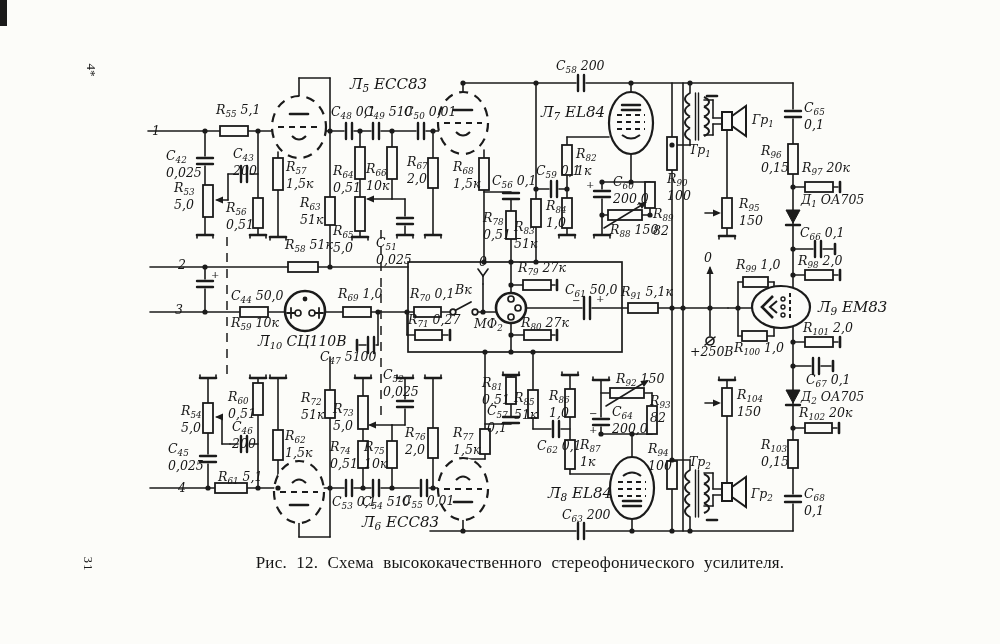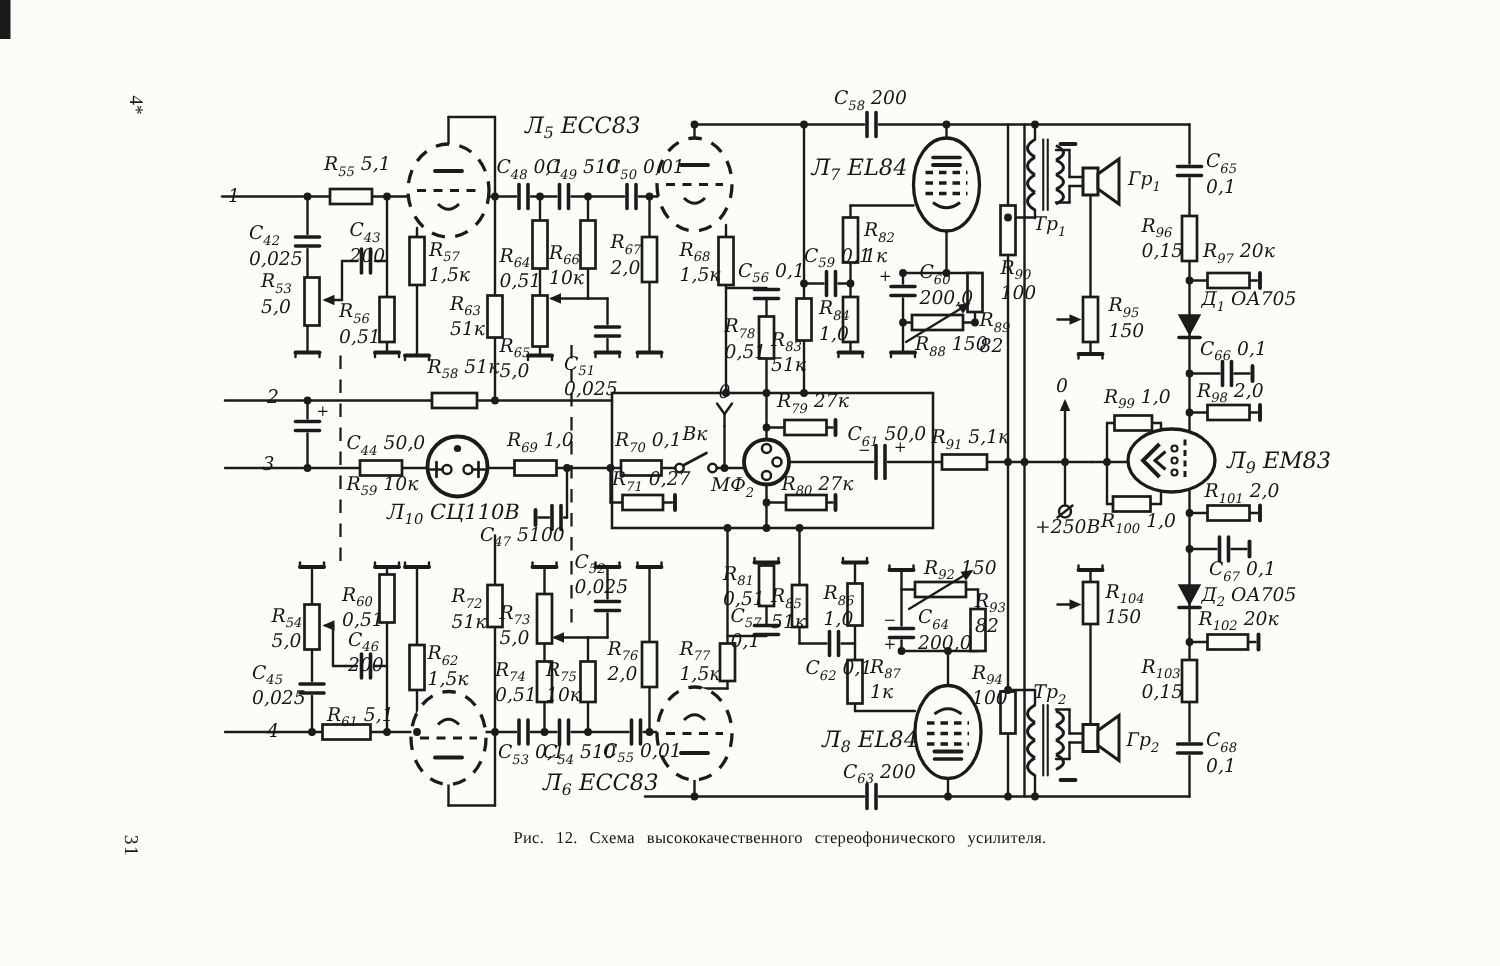--- a/index.html
+++ b/index.html
@@ -3,21 +3,21 @@
 <meta charset="utf-8">
 <style>
   html,body{margin:0;padding:0;background:#e8e8e4;}
   .page{position:relative;width:1000px;height:644px;background:#fcfcf9;overflow:hidden;
         font-family:"DejaVu Serif", serif;}
   .corner-mark{position:absolute;left:0;top:0;width:7px;height:26px;background:#1a1a1a;}
   .margin-note{position:absolute;color:#1a1a1a;font-size:13px;font-family:"Liberation Serif",serif;}
   .margin-note.top{left:84px;top:62px;transform:rotate(90deg);}
   .margin-note.bottom{left:80px;top:556px;transform:rotate(90deg);letter-spacing:1px;}
   .caption{position:absolute;left:230px;top:553px;width:580px;text-align:center;
-           color:#151515;font-size:11px;word-spacing:5px;letter-spacing:.2px;
+           color:#151515;font-size:17px;word-spacing:5px;letter-spacing:.2px;
            font-family:"Liberation Serif",serif;}
   svg text{font-family:"DejaVu Serif",serif;font-style:italic;fill:#161616;}
 </style>
 </head>
 <body>
 
 <div class="page">
   <div class="corner-mark"></div>
   <div class="margin-note top">4*</div>
   <div class="margin-note bottom">31</div>

